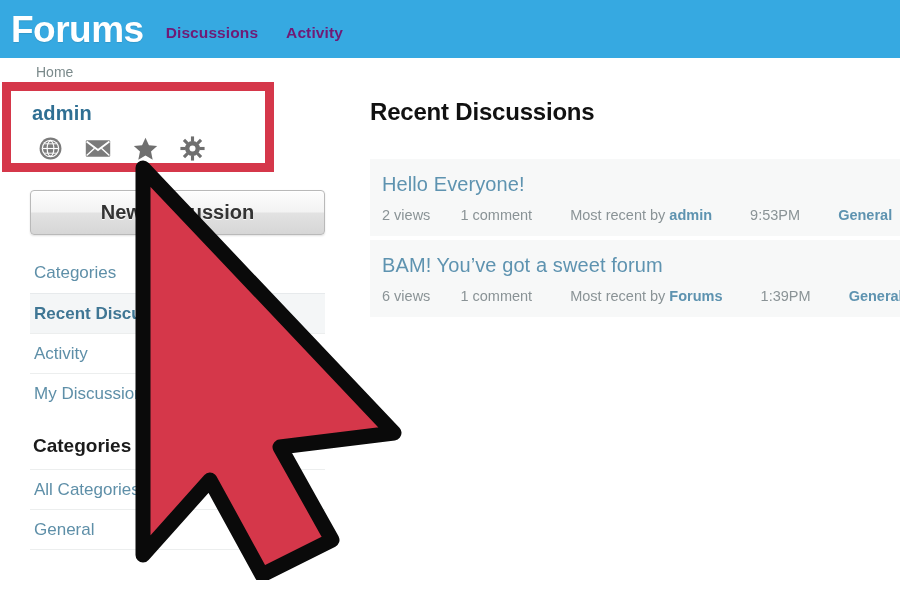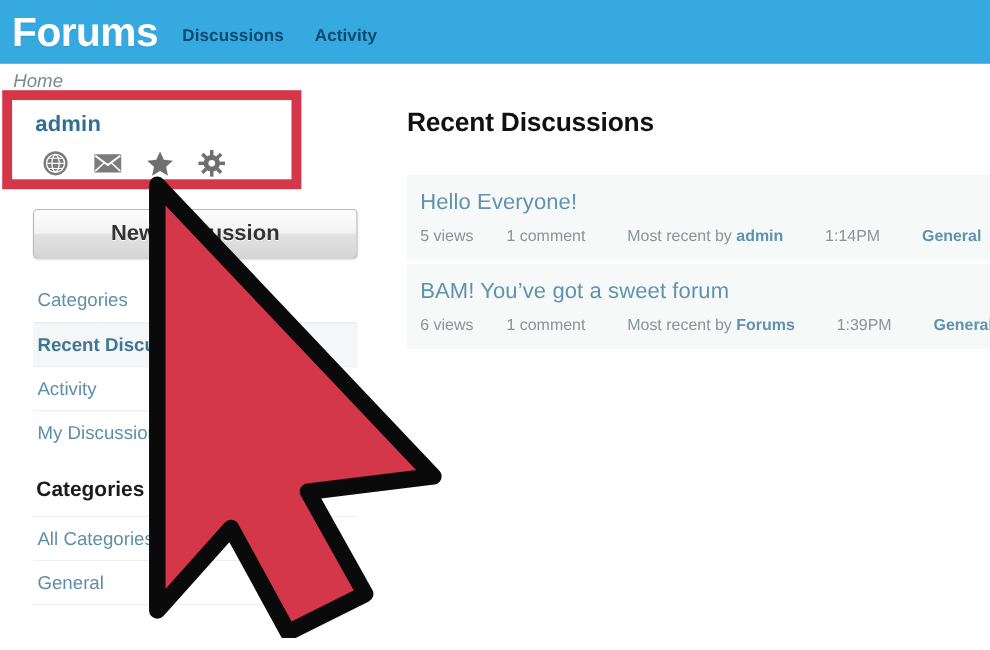--- a/index.html
+++ b/index.html
@@ -40,21 +40,21 @@
     line-height: 1;
     text-shadow: 0 1px 1px rgba(0,0,0,0.10);
   }
   .banner-nav {
     display: flex;
     align-items: center;
     margin-left: 22px;
     padding-top: 7px;
   }
   .banner-nav a {
-    color: #0c4a6e;
+    color: #701a75;
     font-size: 15.5px;
     font-weight: bold;
     margin-right: 28px;
     text-decoration: none;
     letter-spacing: 0.1px;
   }
 
   
   .left-gutter {
     position: absolute;
@@ -72,24 +72,23 @@
     left: 0; top: 58px;
     width: 900px;
     height: 533px;
     background: #ffffff;
     z-index: 1;
   }
 
   
   .breadcrumb {
     position: absolute;
-    left: 12px; top: 6px;
-    font-size: 17px;
+    left: 36px; top: 6px;
+    font-size: 14px;
     color: #7b8a8b;
-    font-style: italic;
   }
 
   
   .sidebar {
     position: absolute;
     left: 30px; top: 40px;
     width: 295px;
   }
 
   .profile {
@@ -341,28 +340,28 @@
     </div>
 
     <div class="main">
       <div class="main-title">Recent Discussions</div>
 
       <div class="discussion-list">
 
         <div class="discussion">
           <a href="#" class="discussion-title">Hello Everyone!</a>
           <div class="discussion-meta">
-            <span>5 views</span>
+            <span>2 views</span>
             <span class="sp"></span>
             <span>1 comment</span>
             <span class="sp-lg"></span>
             <span>Most recent by</span>
             <a href="#">admin</a>
             <span class="sp-lg"></span>
-            <span>1:14PM</span>
+            <span>9:53PM</span>
             <span class="sp-lg"></span>
             <a href="#" class="cat">General</a>
           </div>
         </div>
 
         <div class="discussion">
           <a href="#" class="discussion-title">BAM! You’ve got a sweet forum</a>
           <div class="discussion-meta">
             <span>6 views</span>
             <span class="sp"></span>

